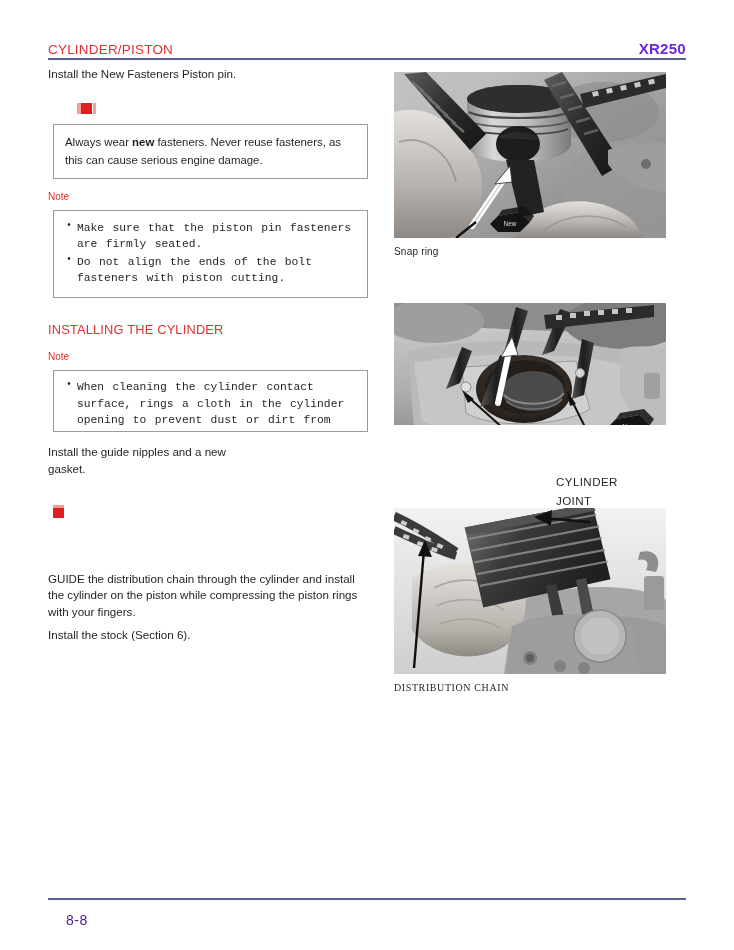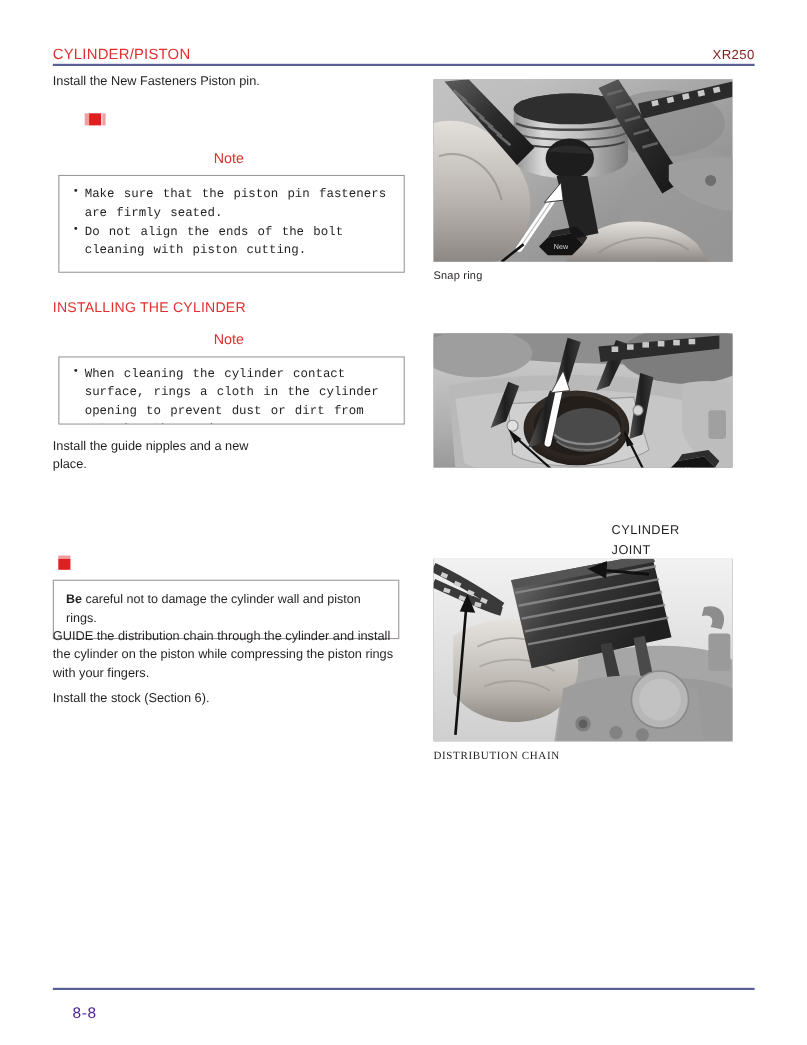--- a/index.html
+++ b/index.html
@@ -34,23 +34,23 @@
     align-items: flex-end;
     justify-content: space-between;
   }
   .header-left {
     font-size: 13.5px;
     letter-spacing: 0.2px;
     color: #e03030;
     font-weight: 400;
   }
   .header-right {
-    font-size: 12px;
-    color: #7f1d1d;
-    font-weight: 400;
+    font-size: 15px;
+    color: #6d28d9;
+    font-weight: 700;
     letter-spacing: 0.3px;
   }
   .header-rule {
     position: absolute;
     left: 48px;
     top: 58px;
     width: 638px;
     height: 1.6px;
     background: #5a5f94;
   }
@@ -176,24 +176,23 @@
   }
 
   .section-title {
     font-size: 12.8px;
     color: #e03030;
     letter-spacing: 0.2px;
     margin: 0;
   }
 
   .note-label {
-    font-size: 13px;
+    font-size: 10px;
     color: #e03030;
     margin: 0;
-    text-align: center;
   }
 
   ul.bullets {
     margin: 0;
     padding: 0;
     list-style: none;
     font-family: Liberation Mono, monospace;
   }
   ul.bullets li {
     font-size: 11.3px;
@@ -278,34 +277,37 @@
     <div class="marker-row indent">
       <span class="icon-ibeam">
         <span class="bar-l"></span>
         <span class="core"></span>
         <span class="bar-r"></span>
       </span>
     </div>
 
     <div class="spacer-8"></div>
 
+    <div class="box box-indent" style="min-height:50px;">
+      <p><span class="strong-wrap"><span>Always wear </span><span class="strong">new</span><span> fasteners.   Never reuse fasteners, as this can cause serious engine damage.</span></span></p>
+    </div>
 
     <div class="spacer-12"></div>
 
     <p class="note-label">Note</p>
 
     <div class="spacer-8"></div>
 
     <div class="box box-indent">
       <ul class="bullets">
         <li>
             <span class="justified">Make sure that  the  piston  pin  fasteners  are firmly  seated.</span>
           </li>
         <li>
-            <span class="justified">Do not align  the  ends  of  the  bolt  cleaning with  piston  cutting.</span>
+            <span class="justified">Do not align  the  ends  of  the  bolt  fasteners with  piston  cutting.</span>
           </li>
       </ul>
     </div>
 
     <div class="spacer-18"></div>
     <div style="height:6px"></div>
 
     <p class="section-title">INSTALLING THE CYLINDER</p>
 
     <div class="spacer-14"></div>
@@ -321,34 +323,31 @@
           </li>
         <li>
             <span class="justified">Do not reuse  the  gasket. Replace it with  To  new one.</span>
           </li>
       </ul>
     </div>
 
     <div class="spacer-12"></div>
 
     <p class="body-text" style="white-space:pre-line;">Install the guide nipples and a new
-place.</p>
+gasket.</p>
 
   </div>
 
   <div style="position:absolute; left:53px; top:505px;">
     <span class="icon-box">
       <span class="top"></span>
       <span class="body"></span>
     </span>
   </div>
 
-  <div class="box" style="position:absolute; left:48px; top:527px; width:315px;">
-    <p><span class="strong">Be</span><span> careful not to damage the cylinder wall and piston rings.</span></p>
-  </div>
 
   <p class="body-text" style="position:absolute; left:48px; top:571px; width:320px;">GUIDE the distribution chain through the cylinder and install the cylinder on the piston while compressing the piston rings with your fingers.</p>
 
   <p class="body-text" style="position:absolute; left:48px; top:627px; width:320px;">Install the stock (Section 6).</p>
 
   <div class="fig" style="left:394px; top:72px;">
     <div class="fig-frame" style="width:272px; height:166px;">
       <svg width="272" height="166" viewBox="0 0 272 166">
         <defs>
           <linearGradient id="bgA" x1="0" y1="0" x2="1" y2="1">

